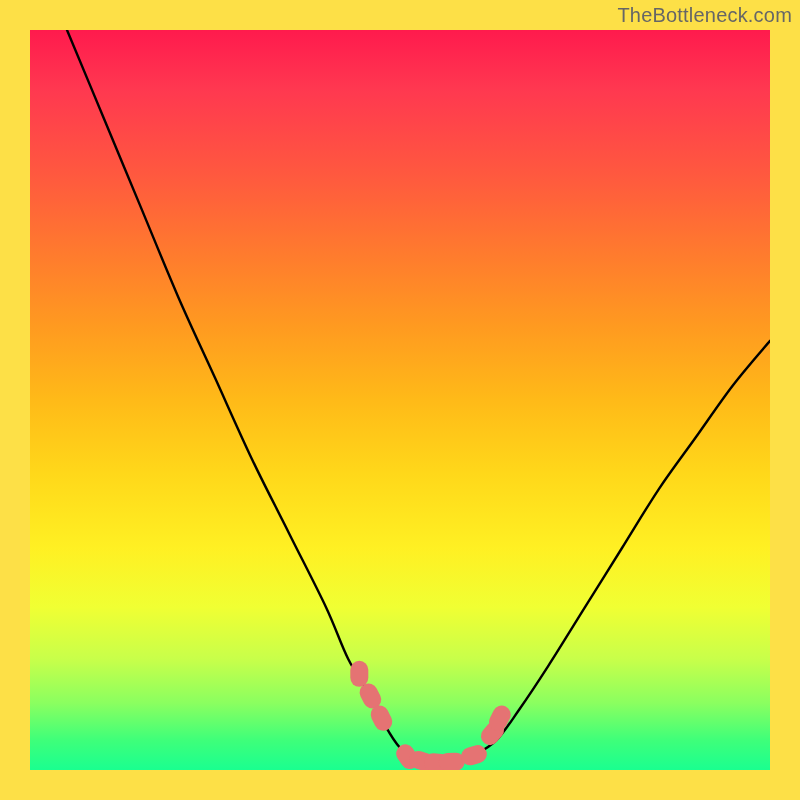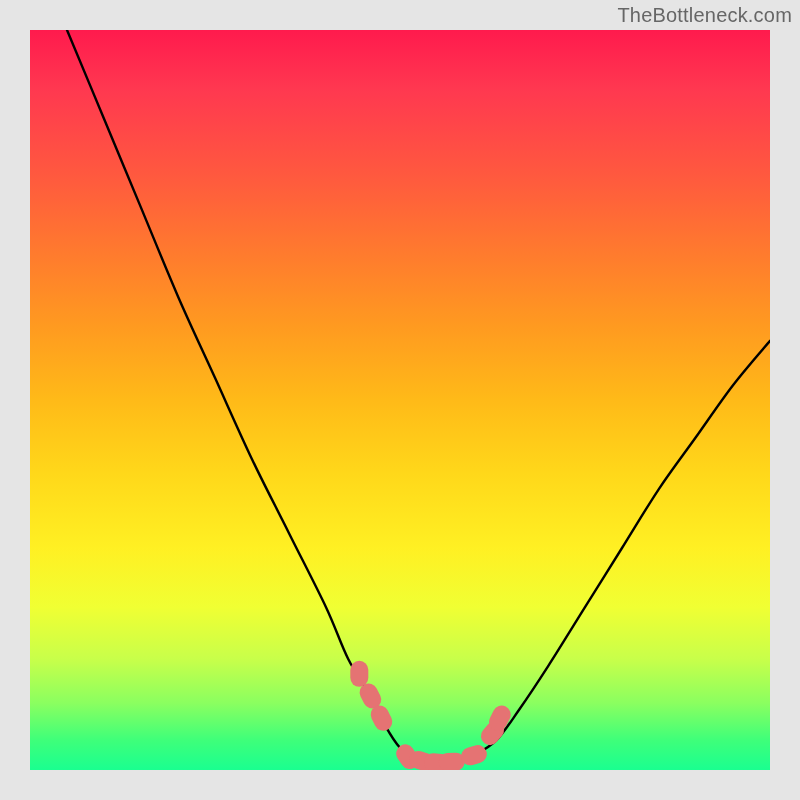--- a/index.html
+++ b/index.html
@@ -8,21 +8,21 @@
     width: 800px;
     height: 800px;
     background: #000;
     overflow: hidden;
     font-family: Arial, Helvetica, sans-serif;
   }
   .stage {
     position: relative;
     width: 800px;
     height: 800px;
-    background: #e5e5e5;
+    background: #fde047;
   }
   .plot-area {
     position: absolute;
     left: 30px;
     top: 30px;
     width: 740px;
     height: 740px;
     
     background: linear-gradient(
       to bottom,

